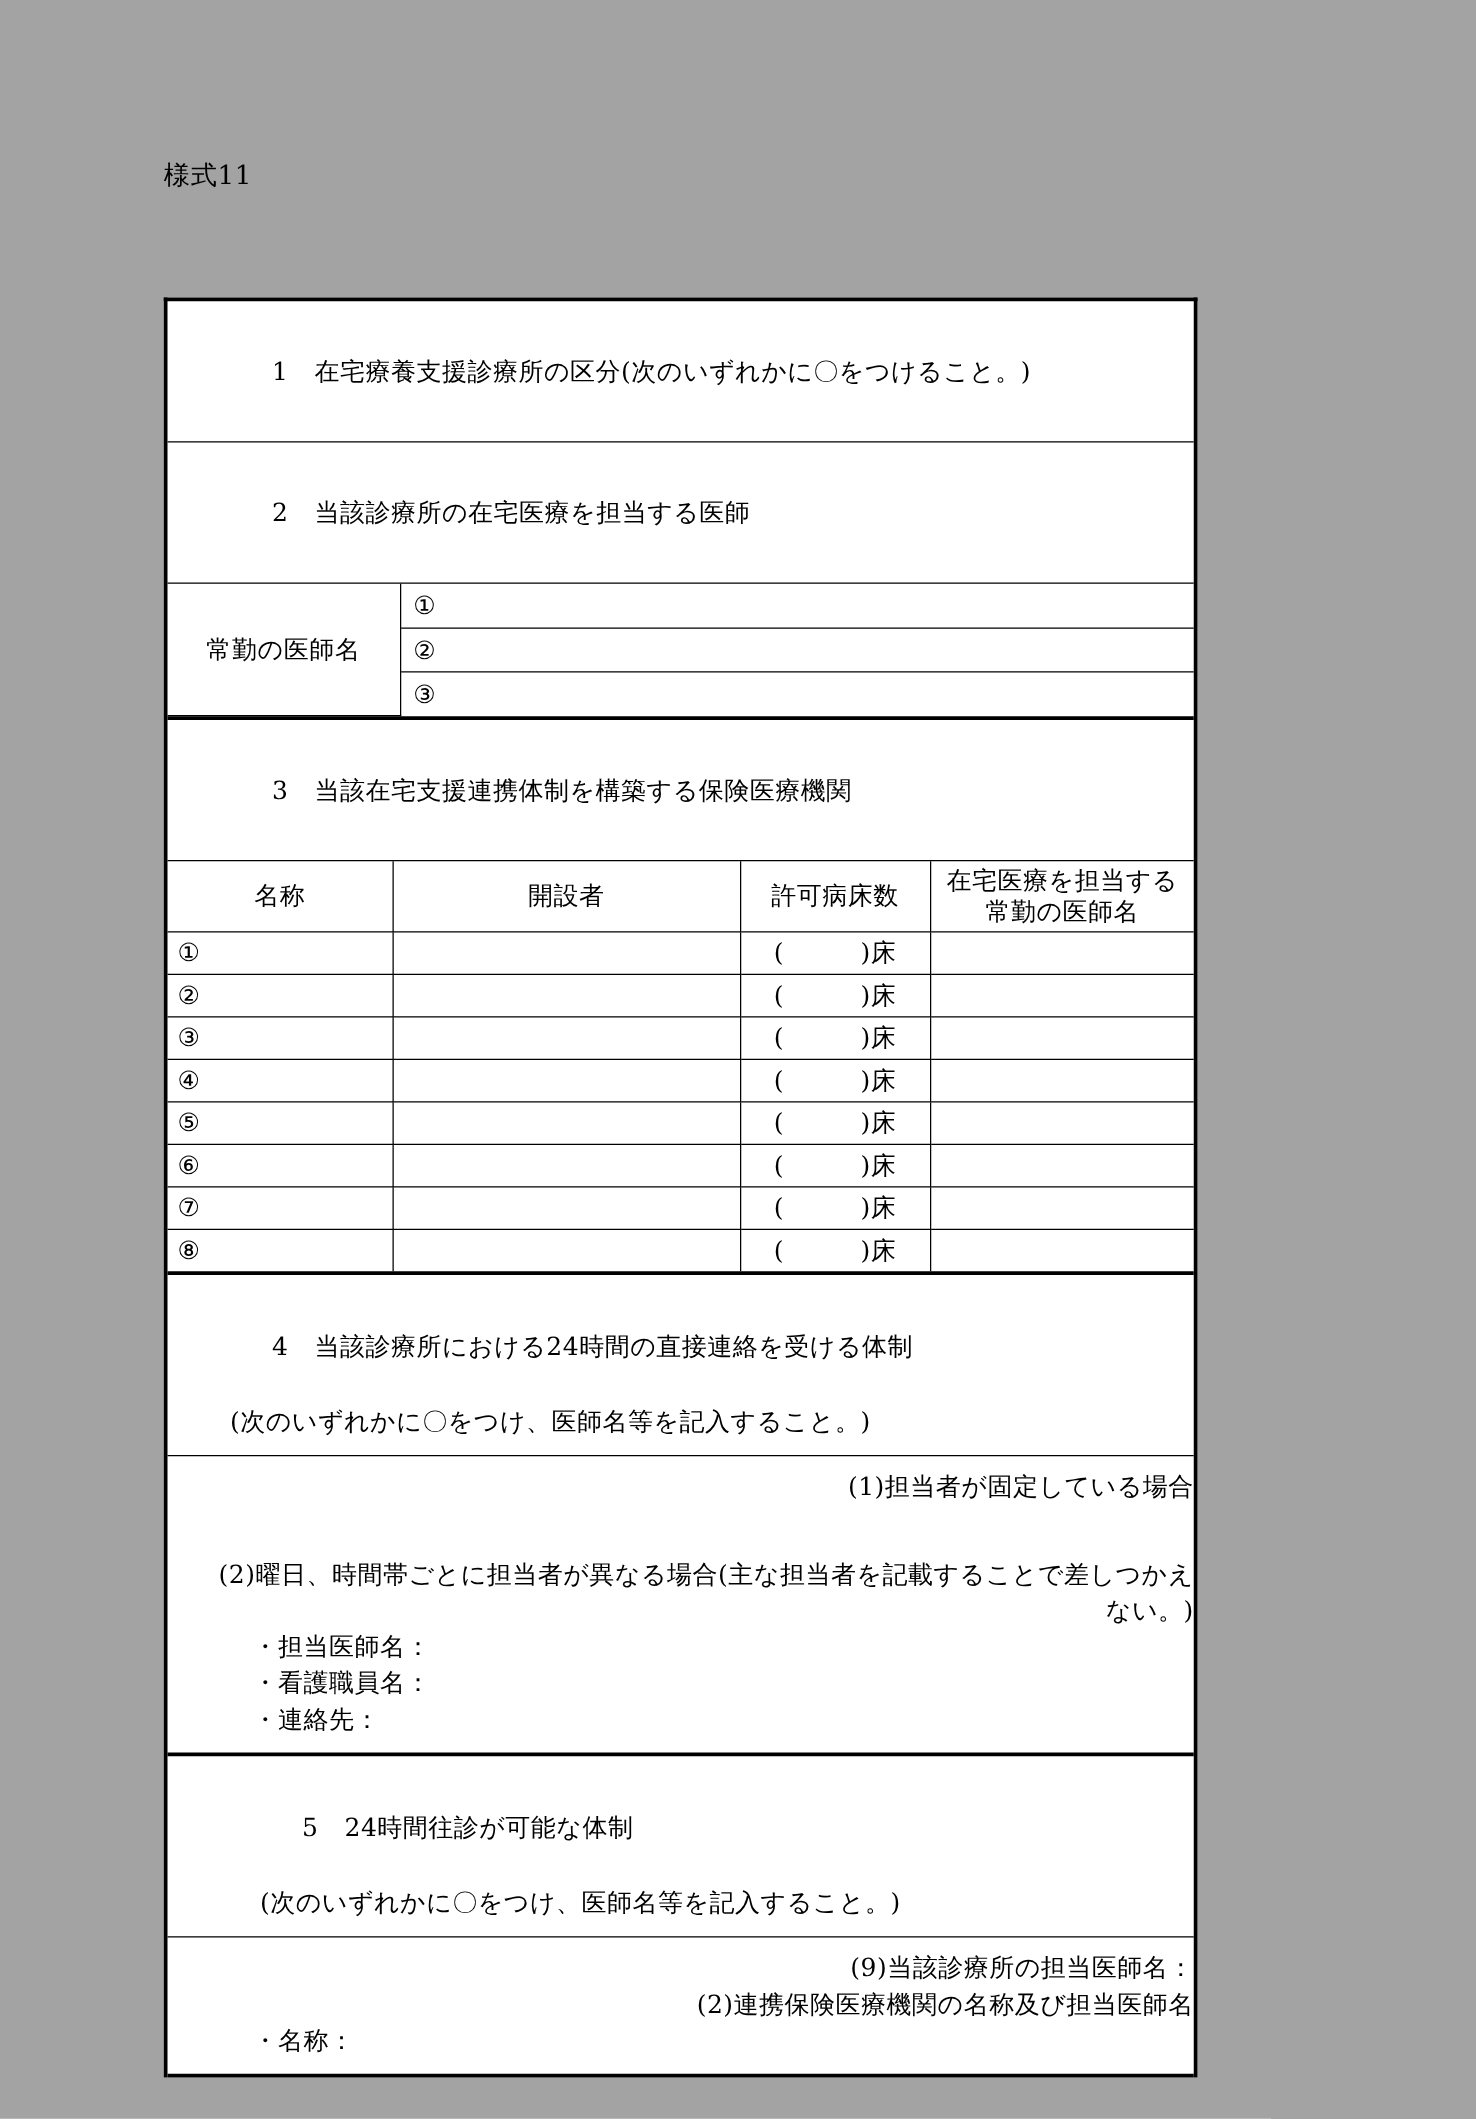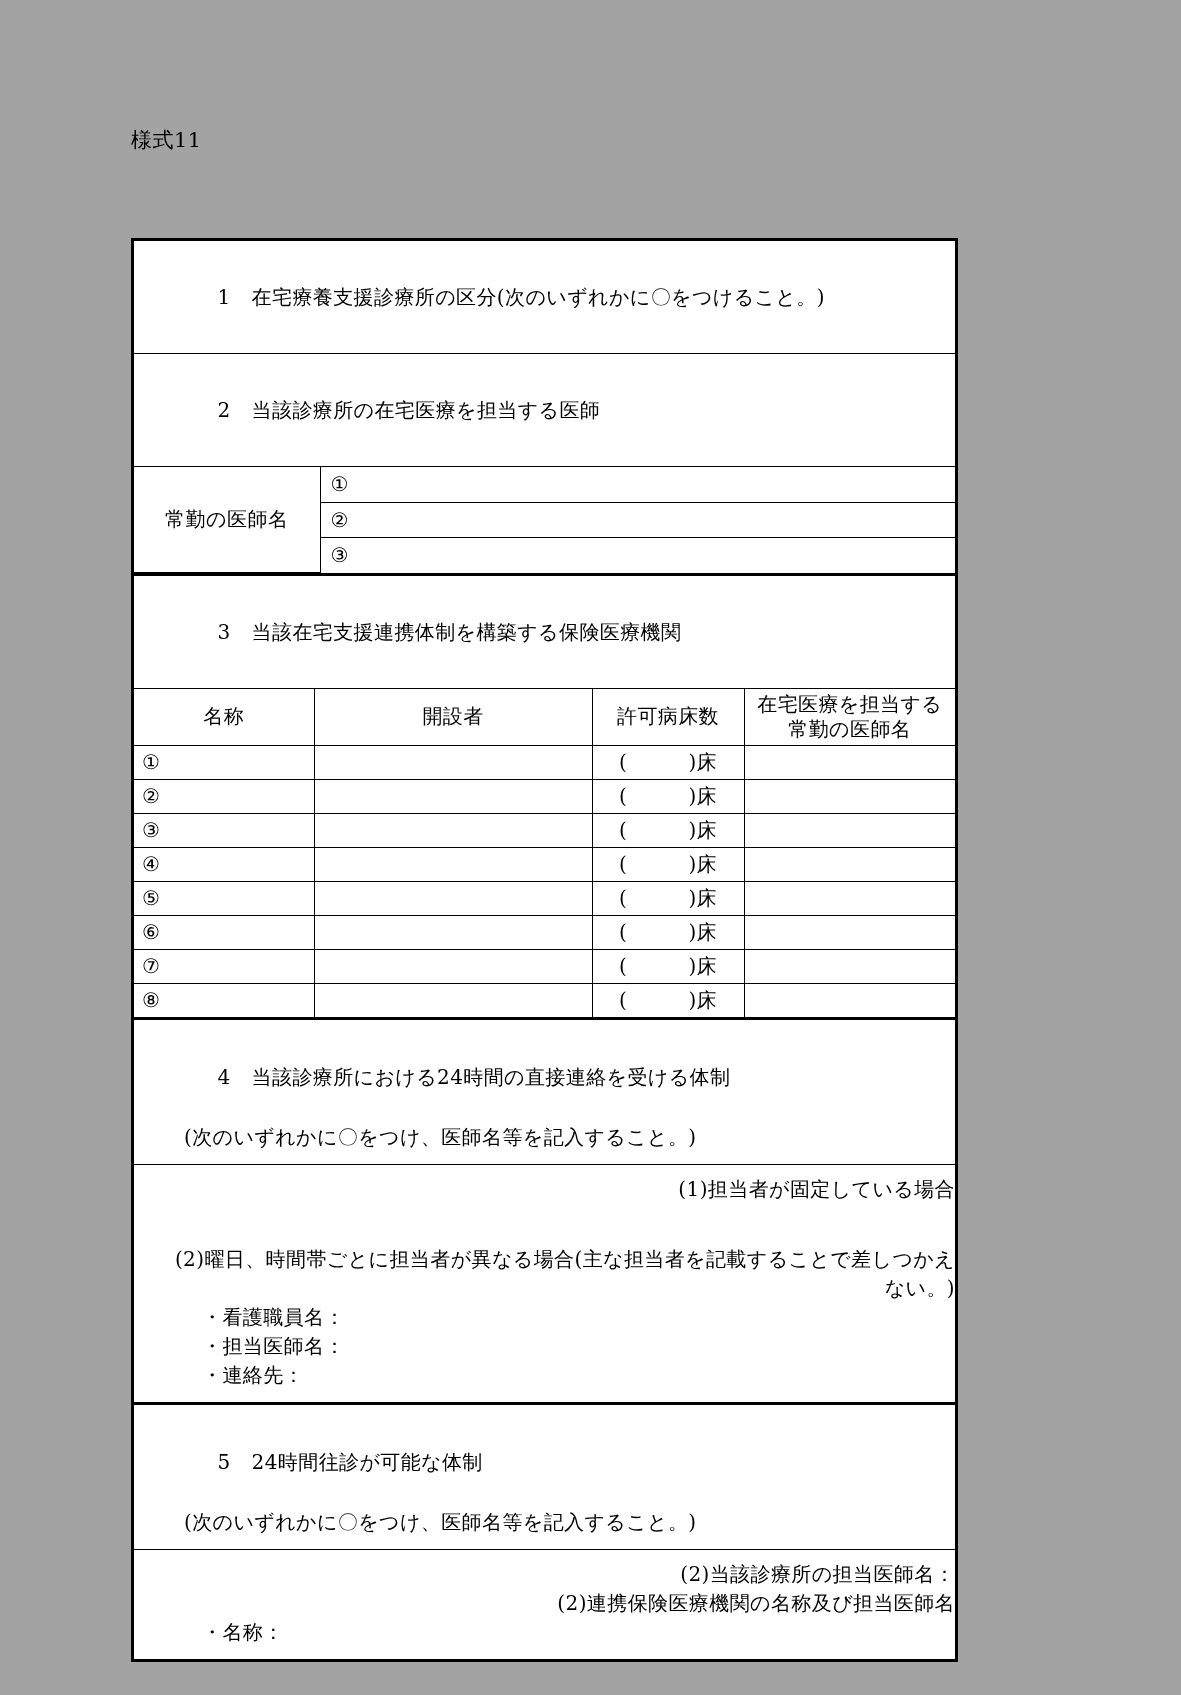--- a/index.html
+++ b/index.html
@@ -286,38 +286,38 @@
           <span class="sec-num">4</span><span>当該診療所における24時間の直接連絡を受ける体制</span>
         </div>
         <div class="sec-head sec-sub">(次のいずれかに〇をつけ、医師名等を記入すること。)</div>
       </div>
     </div>
 
     <div class="block">
       <div class="blk-pad" style="padding-top:10px;padding-bottom:12px;">
         <div class="line indent1">(1)担当者が固定している場合</div>
         <div class="line wrap indent1" style="padding-left:24px;text-indent:-24px;margin-left:24px;">(2)曜日、時間帯ごとに担当者が異なる場合(主な担当者を記載することで差しつかえない。)</div>
+        <div class="line indent3 bullet">・担当医師名：</div>
         <div class="line indent3 bullet">・看護職員名：</div>
-        <div class="line indent3 bullet">・担当医師名：</div>
         <div class="line indent3 bullet">・連絡先：</div>
       </div>
     </div>
 
     <div class="block thin">
-      <div class="blk-pad" style="padding-top:12px;padding-bottom:12px;">
+      <div class="blk-pad" style="padding-top:12px;padding-bottom:12px;margin-left:24px;">
         <div class="sec-head">
           <span class="sec-num">5</span><span>24時間往診が可能な体制</span>
         </div>
         <div class="sec-head sec-sub">(次のいずれかに〇をつけ、医師名等を記入すること。)</div>
       </div>
     </div>
 
     <div class="block">
       <div class="blk-pad" style="padding-top:10px;padding-bottom:12px;">
-        <div class="line indent1">(2)当該診療所の担当医師名：</div>
+        <div class="line indent1">(9)当該診療所の担当医師名：</div>
         <div class="line indent1">(2)連携保険医療機関の名称及び担当医師名</div>
         <div class="line indent3 bullet">・名称：</div>
 
       </div>
     </div>
 
   </div>
 </div>
 
 </body></html>

